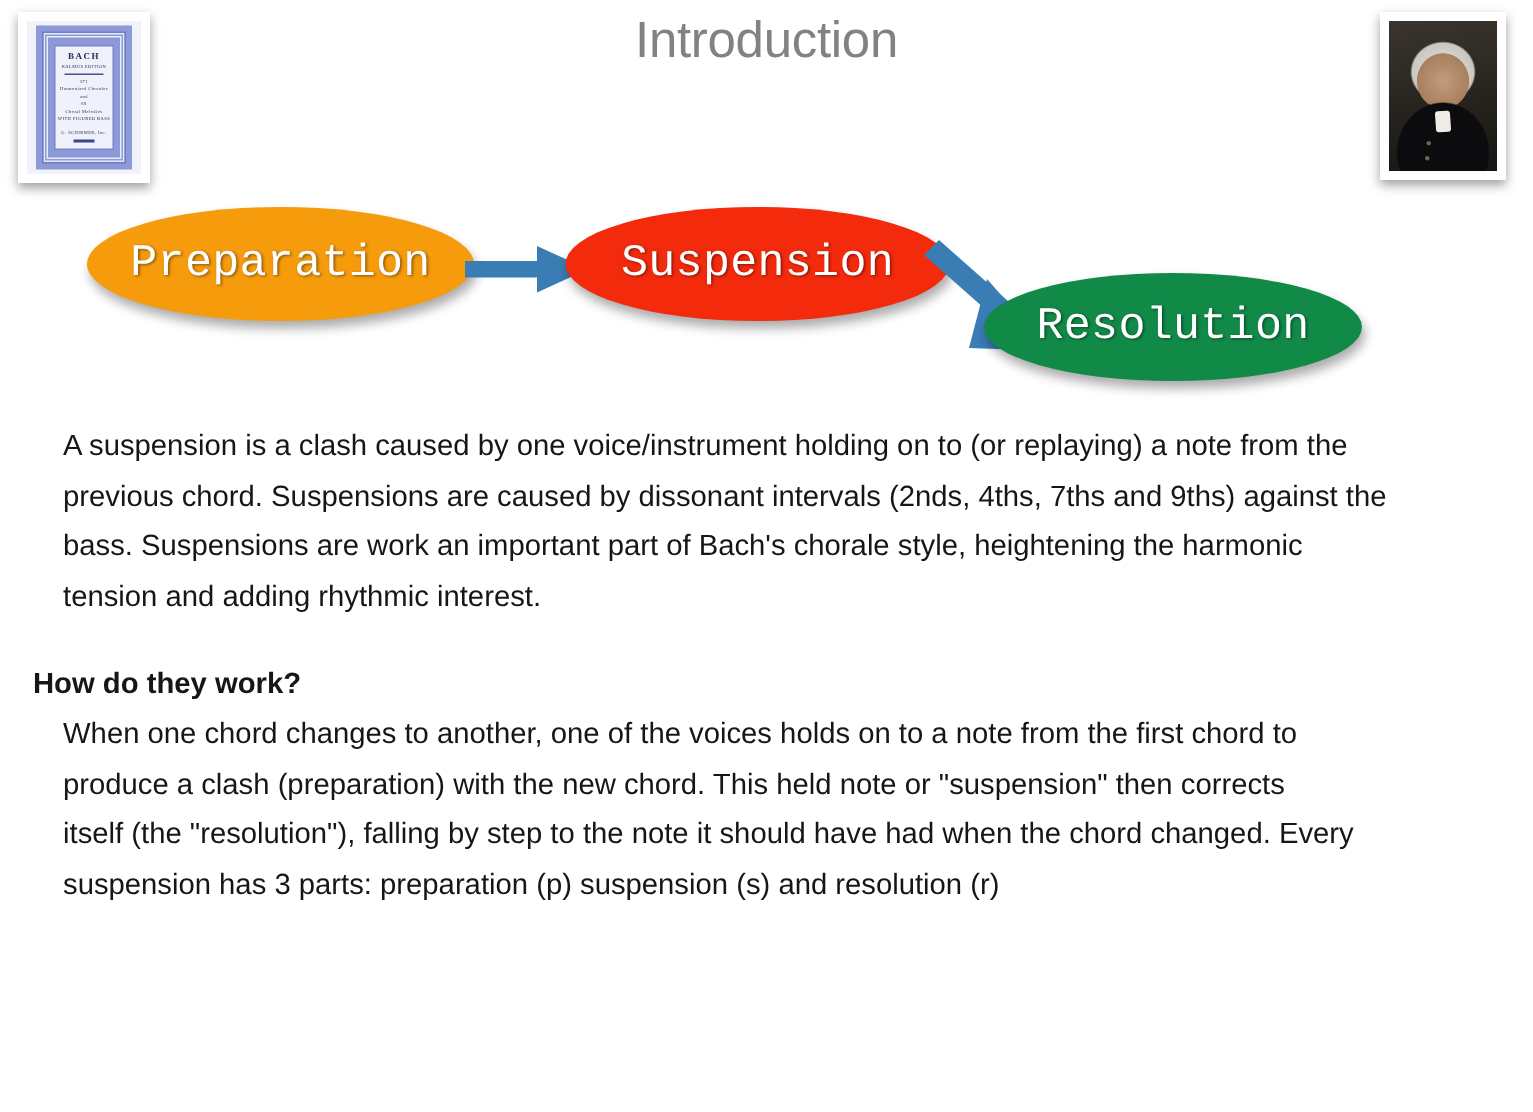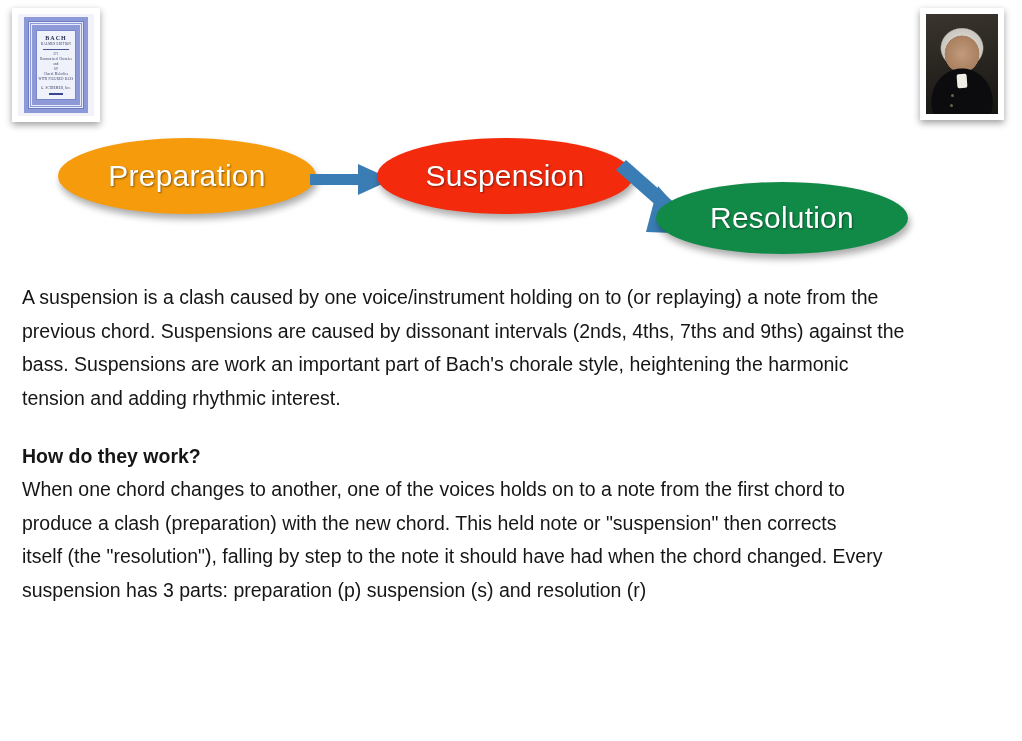--- a/index.html
+++ b/index.html
@@ -160,20 +160,21 @@
     width: 1022px;
     height: 140px;
   }
   .flow-node {
     position: absolute;
     border-radius: 50%;
     display: flex;
     align-items: center;
     justify-content: center;
     box-shadow: 2px 5px 7px rgba(0,0,0,0.33);
+    font-family: Liberation Mono, monospace;
   }
   .flow-label {
     color: #ffffff;
     font-size: 30px;
     font-weight: 400;
     letter-spacing: 0.2px;
     text-shadow: 1px 1px 2px rgba(0,0,0,0.45);
     white-space: nowrap;
   }
   #node-preparation { left: 58px;  top: 8px;  width: 258px; height: 76px; }
@@ -201,21 +202,21 @@
     color: #161616;
     line-height: 1.55;
     margin-bottom: 2px;
   }
   .section-body {
     font-size: 19.5px;
     font-weight: 400;
     color: #161616;
     line-height: 1.72;
   }
-  .section-body .ln { display: block; }
+  .section-body .ln { display: block; margin-left: 20px; }
 </style>
 </head>
 <body>
 
 <div id="slide">
 
   <div class="photo-frame" id="book-frame">
     <div class="photo-inner">
       <div class="book-cover">
         <div class="book-plate">
@@ -242,20 +243,21 @@
     <div class="photo-inner">
       <div class="bach-portrait">
         <div class="bach-collar"></div>
         <div class="bach-btn" style="left:35%; top:80%;"></div>
         <div class="bach-btn" style="left:33%; top:90%;"></div>
       </div>
     </div>
   </div>
 
   <div id="title-block">
+    <div id="slide-subtitle">Introduction</div>
   </div>
 
   <div id="flow-diagram">
 
     <div class="flow-node" id="node-preparation" style="background:#F59B0C;">
       <span class="flow-label">Preparation</span>
     </div>
 
     <svg class="flow-arrow" id="arrow-1" viewBox="0 0 90 40">
       <g fill="#3A7CB4">

